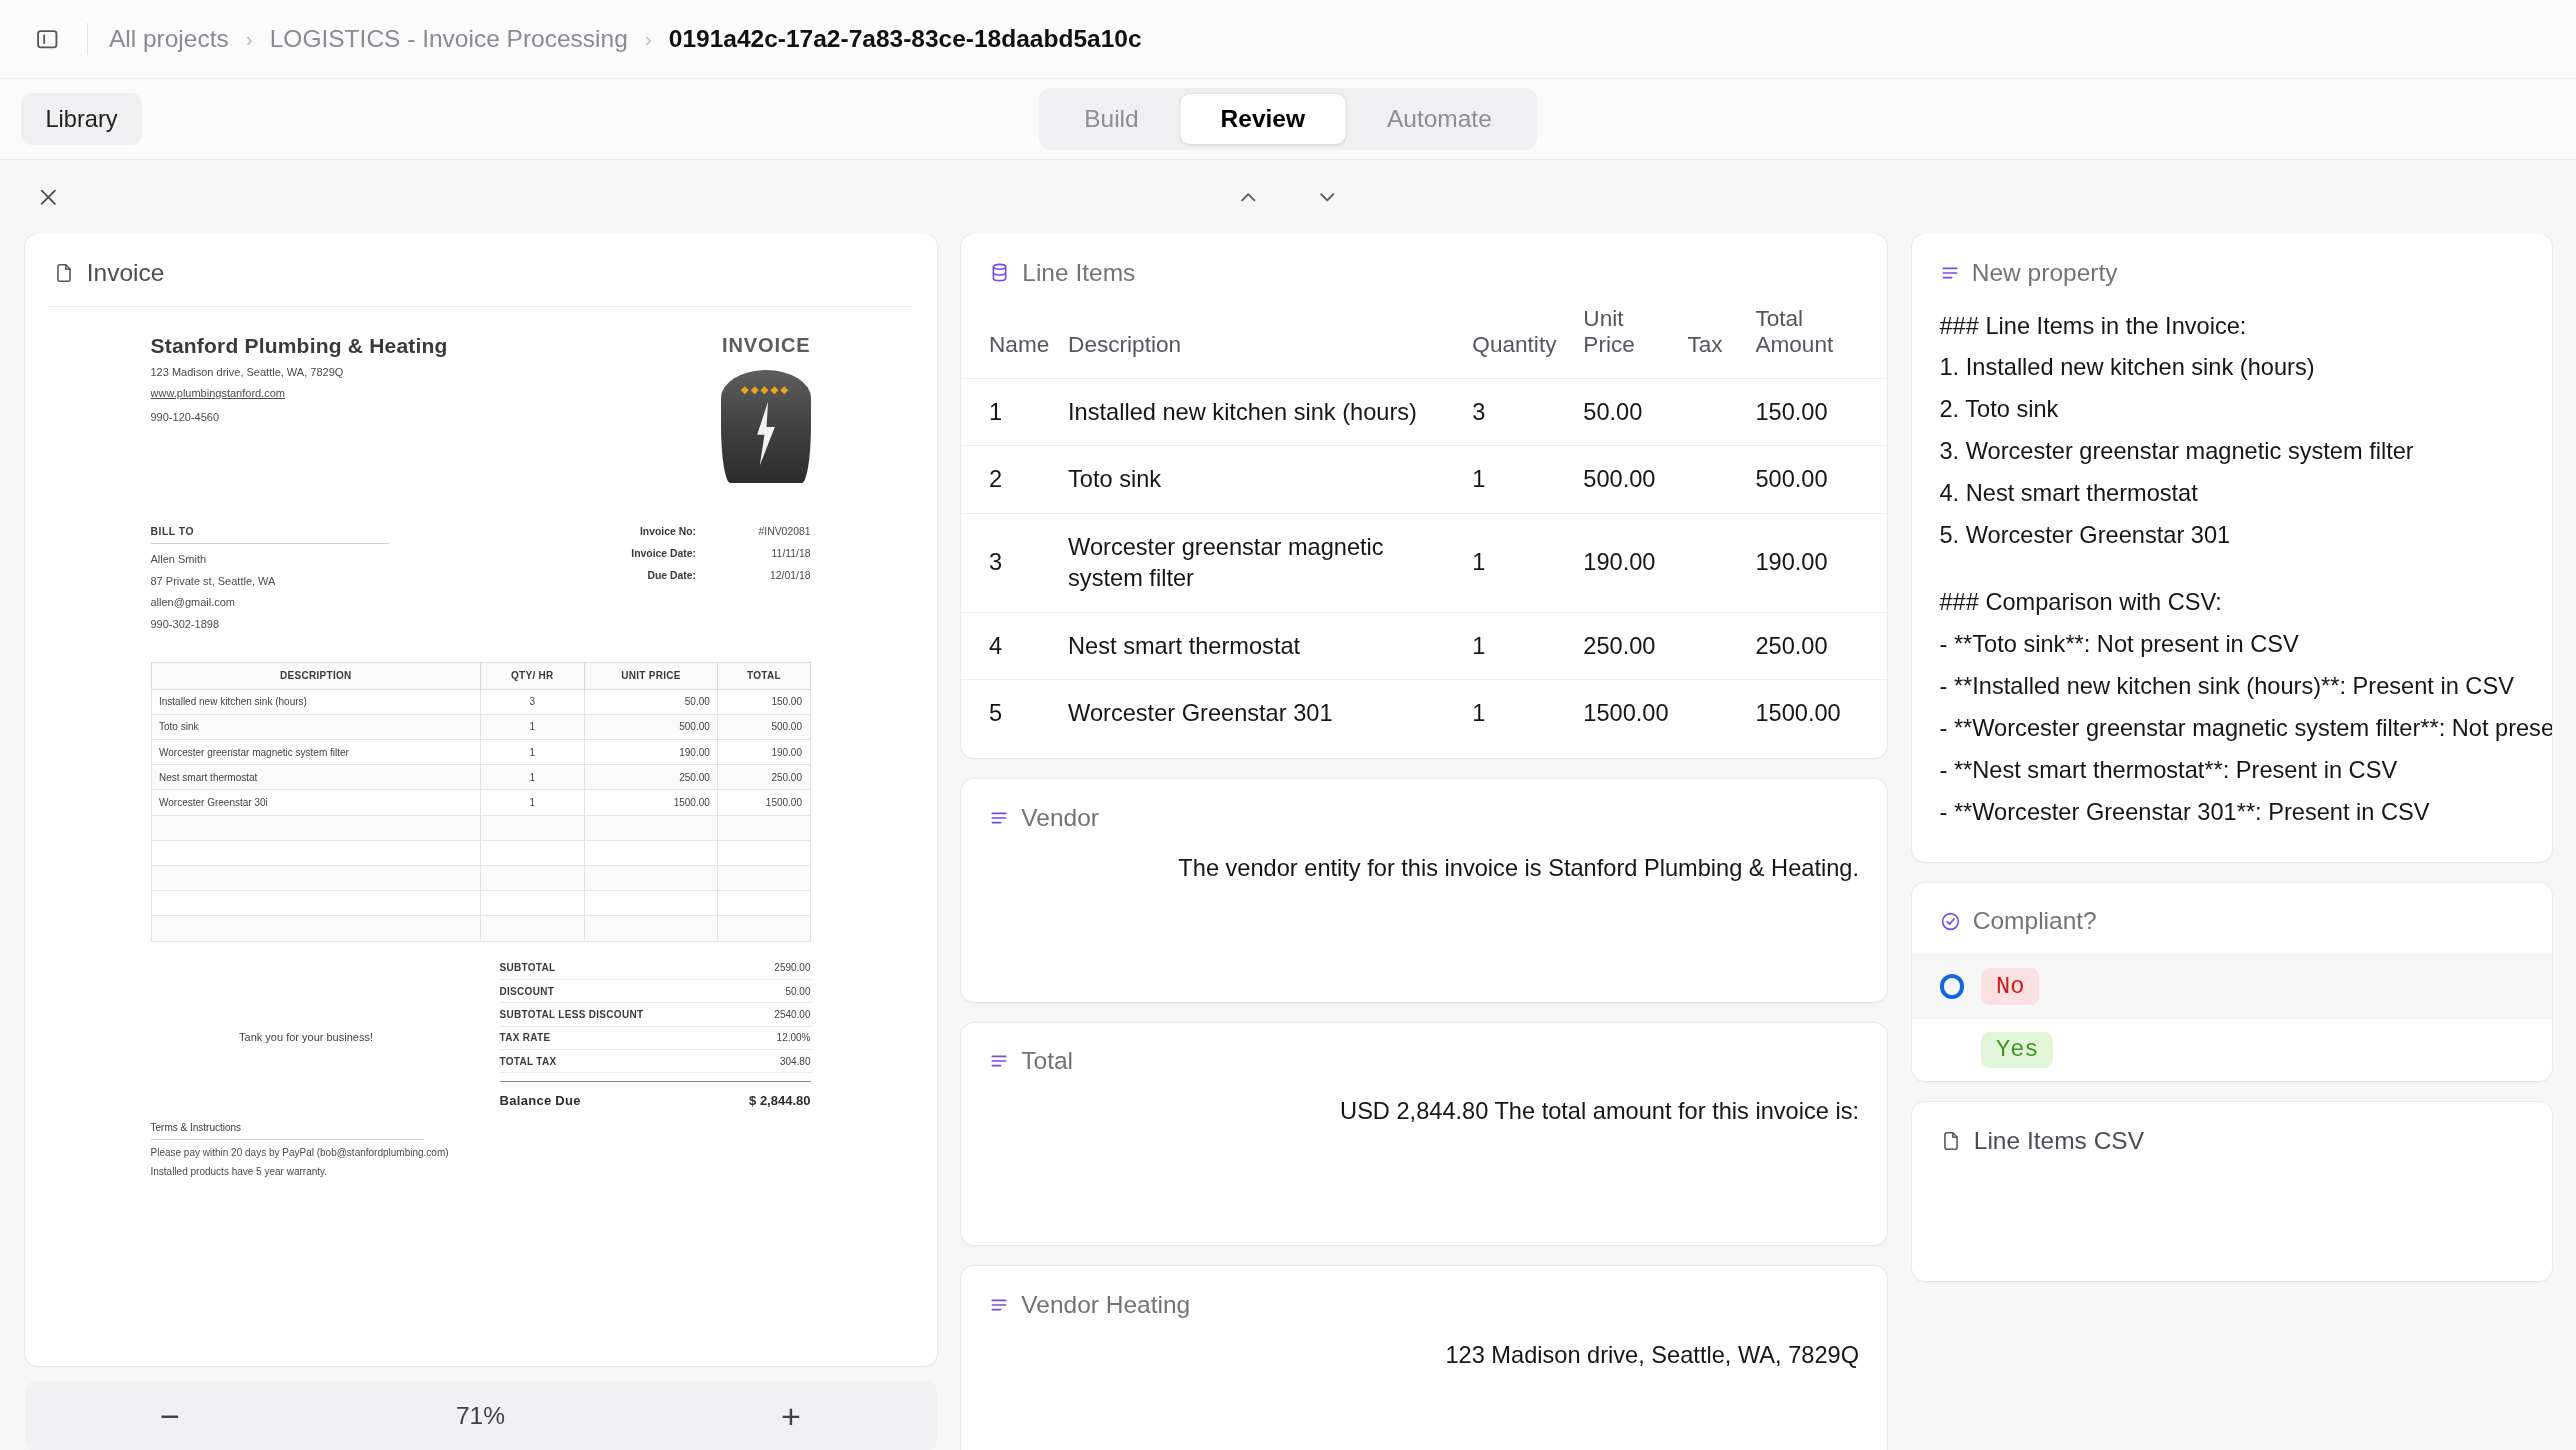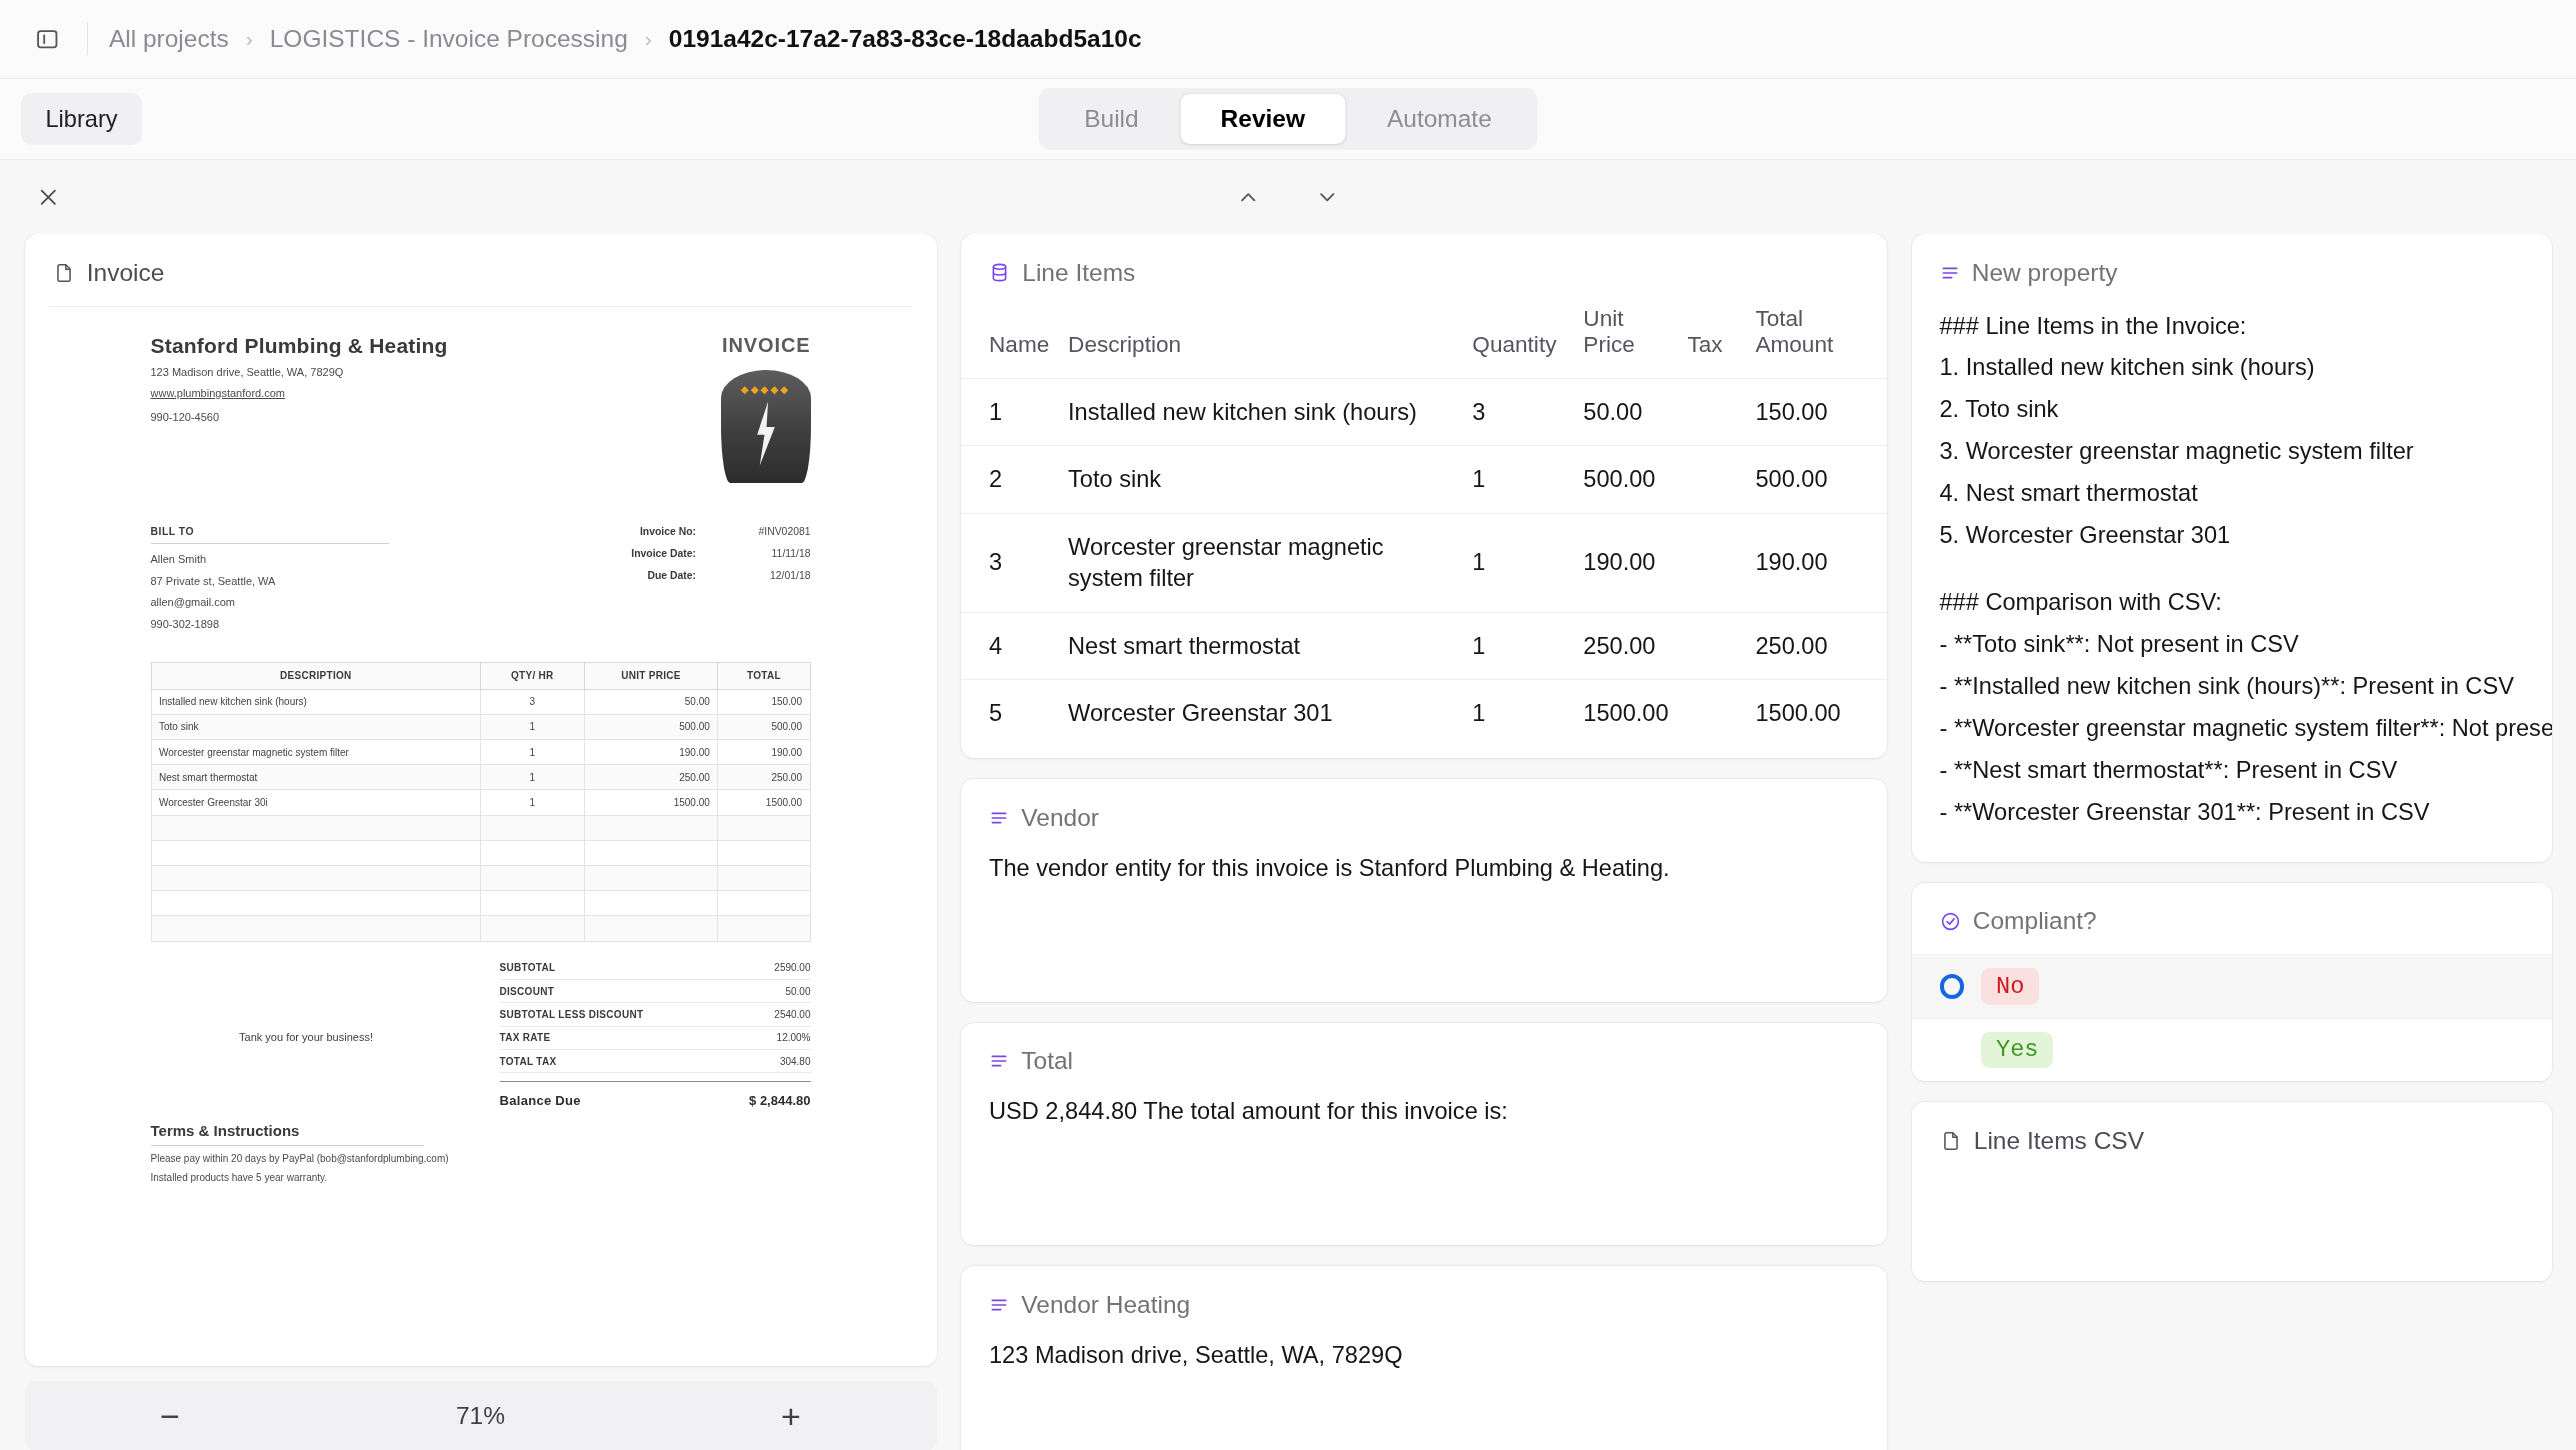--- a/index.html
+++ b/index.html
@@ -165,21 +165,21 @@
 
   .totals { margin-top: 15px; margin-left: auto; width: 311px; }
   .tot-row { display: flex; justify-content: space-between; font-size: 10px; padding: 5.7px 0; border-bottom: 0.9px solid #e9e9e9; }
   .tot-key { font-weight: 700; color: #3a3a3a; letter-spacing: 0.3px; }
   .tot-val { color: #424242; }
   .tot-row.grand { border-bottom: none; border-top: 1.9px solid #8c8c8c; margin-top: 7.5px; padding-top: 11.3px; font-size: 13px; }
   .tot-row.grand .tot-key, .tot-row.grand .tot-val { font-weight: 700; color: #2d2d2d; }
 
   .thanks { text-align: center; font-size: 11px; margin-top: -83px; color: #3f3f3f; width: 311px; }
   .terms { margin-top: 79px; }
-  .terms-title { font-size: 15px; font-weight: 700; color: #3a3a3a; border-bottom: 0.9px solid #cfcfcf; padding-bottom: 5.7px; width: 273px; }
+  .terms-title { font-size: 10px; font-weight: 400; color: #3a3a3a; border-bottom: 0.9px solid #cfcfcf; padding-bottom: 5.7px; width: 273px; }
   .terms-line { font-size: 10px; margin-top: 7.5px; color: #4a4a4a; }
 
   
   .li-table { width: 100%; border-collapse: collapse; }
   .li-table th {
     font-size: 22.6px; font-weight: 400; color: #55555e; text-align: left;
     padding: 0 9.4px 19px 9.4px; vertical-align: bottom; line-height: 1.18;
   }
   .li-table th:first-child { padding-left: 28px; }
   .li-table th:last-child  { padding-right: 28px; }
@@ -192,21 +192,21 @@
   .col-name { width: 62px; }
   .col-qty  { width: 111px; }
   .col-unit { width: 104px; }
   .col-tax  { width: 68px; }
   .col-total{ width: 141px; }
   .li-card { padding-bottom: 11.3px; }
 
   .card-body {
     padding: 0 28px 28px 28px; font-size: 23.6px; color: #16161a; line-height: 1.45;
   }
-  .card-body.tall { min-height: 151px; }
+  .card-body.tall { min-height: 151px; text-align: right; }
 
   
   .np-card { padding-bottom: 28px; overflow: hidden; }
   .np-body { padding: 0 28px 0 28px; font-size: 23.6px; color: #16161a; line-height: 1.78; }
   .np-body .ln { white-space: nowrap; }
   .np-body .gap { height: 24.5px; }
 
   .search-input {
     width: 100%; border: none; outline: none; background: transparent;
     font-family: inherit; font-size: 23.6px; color: #16161a;

